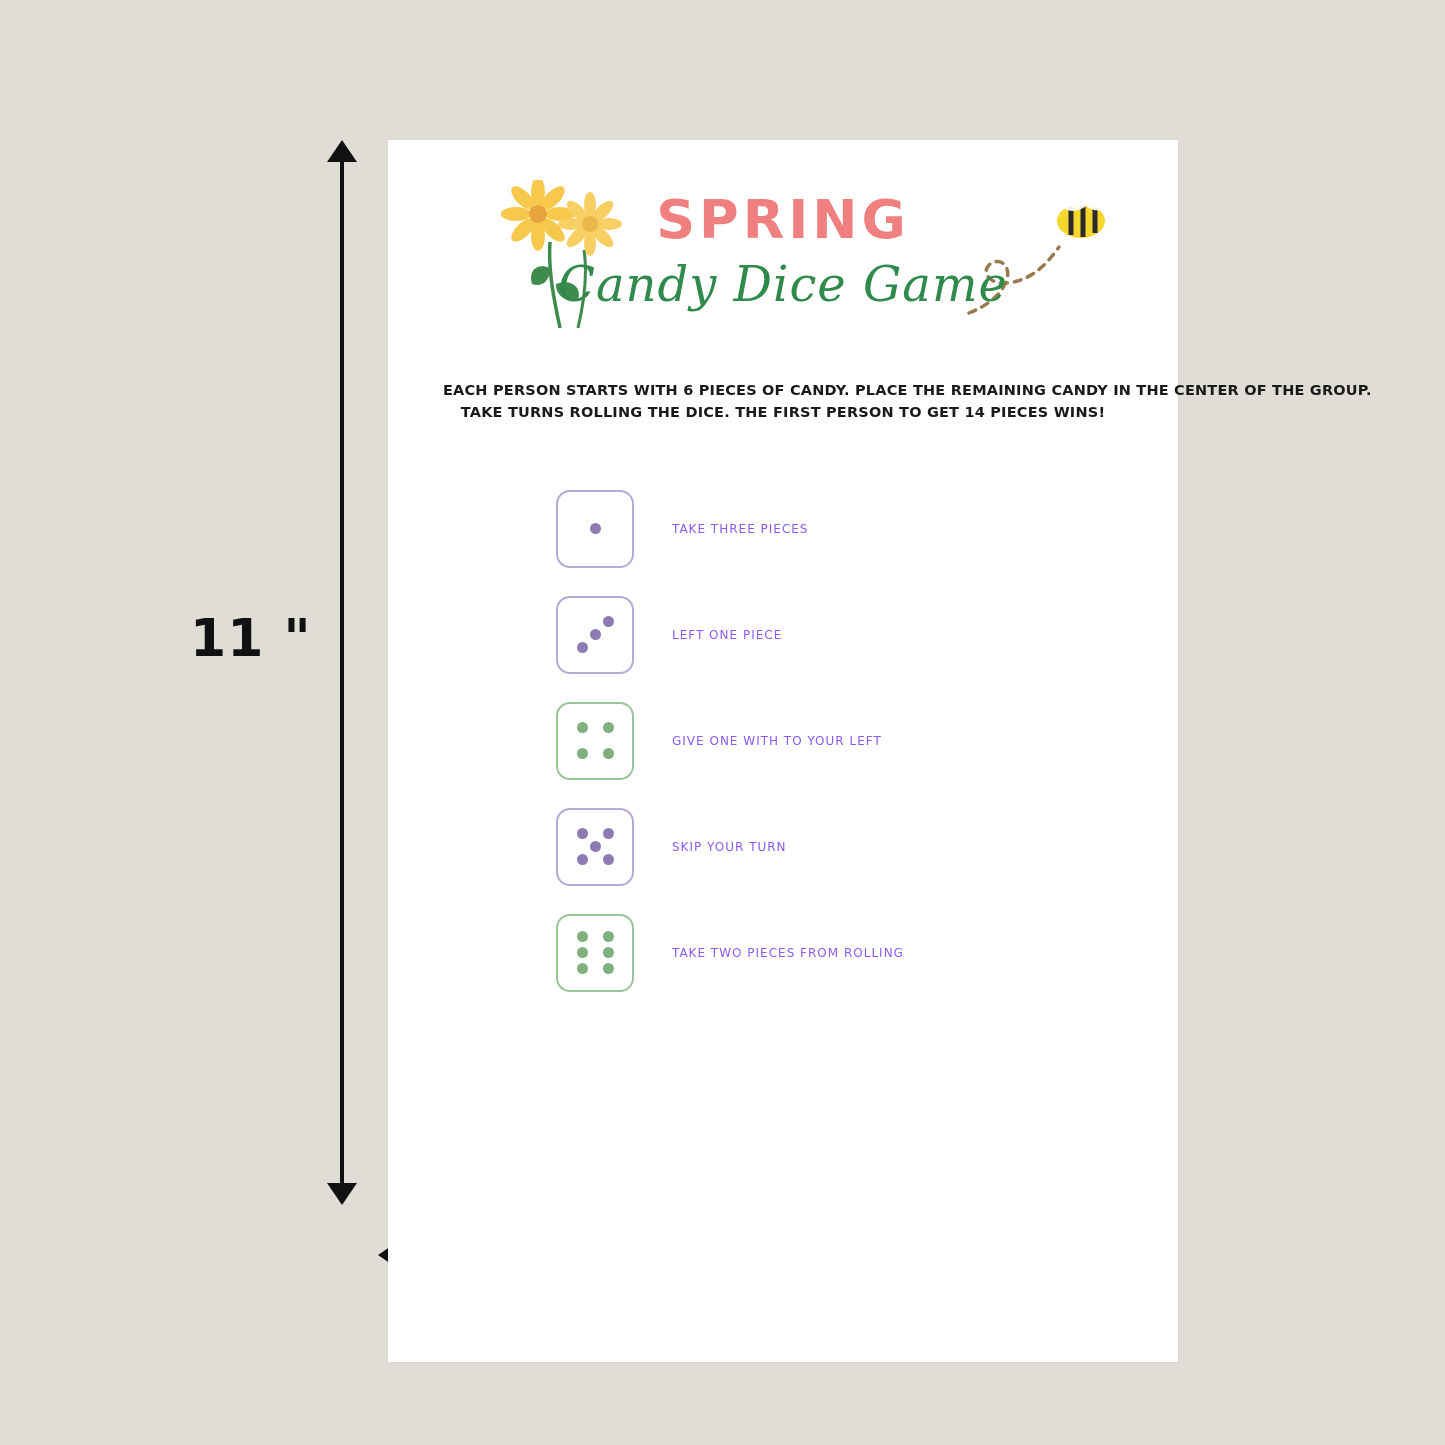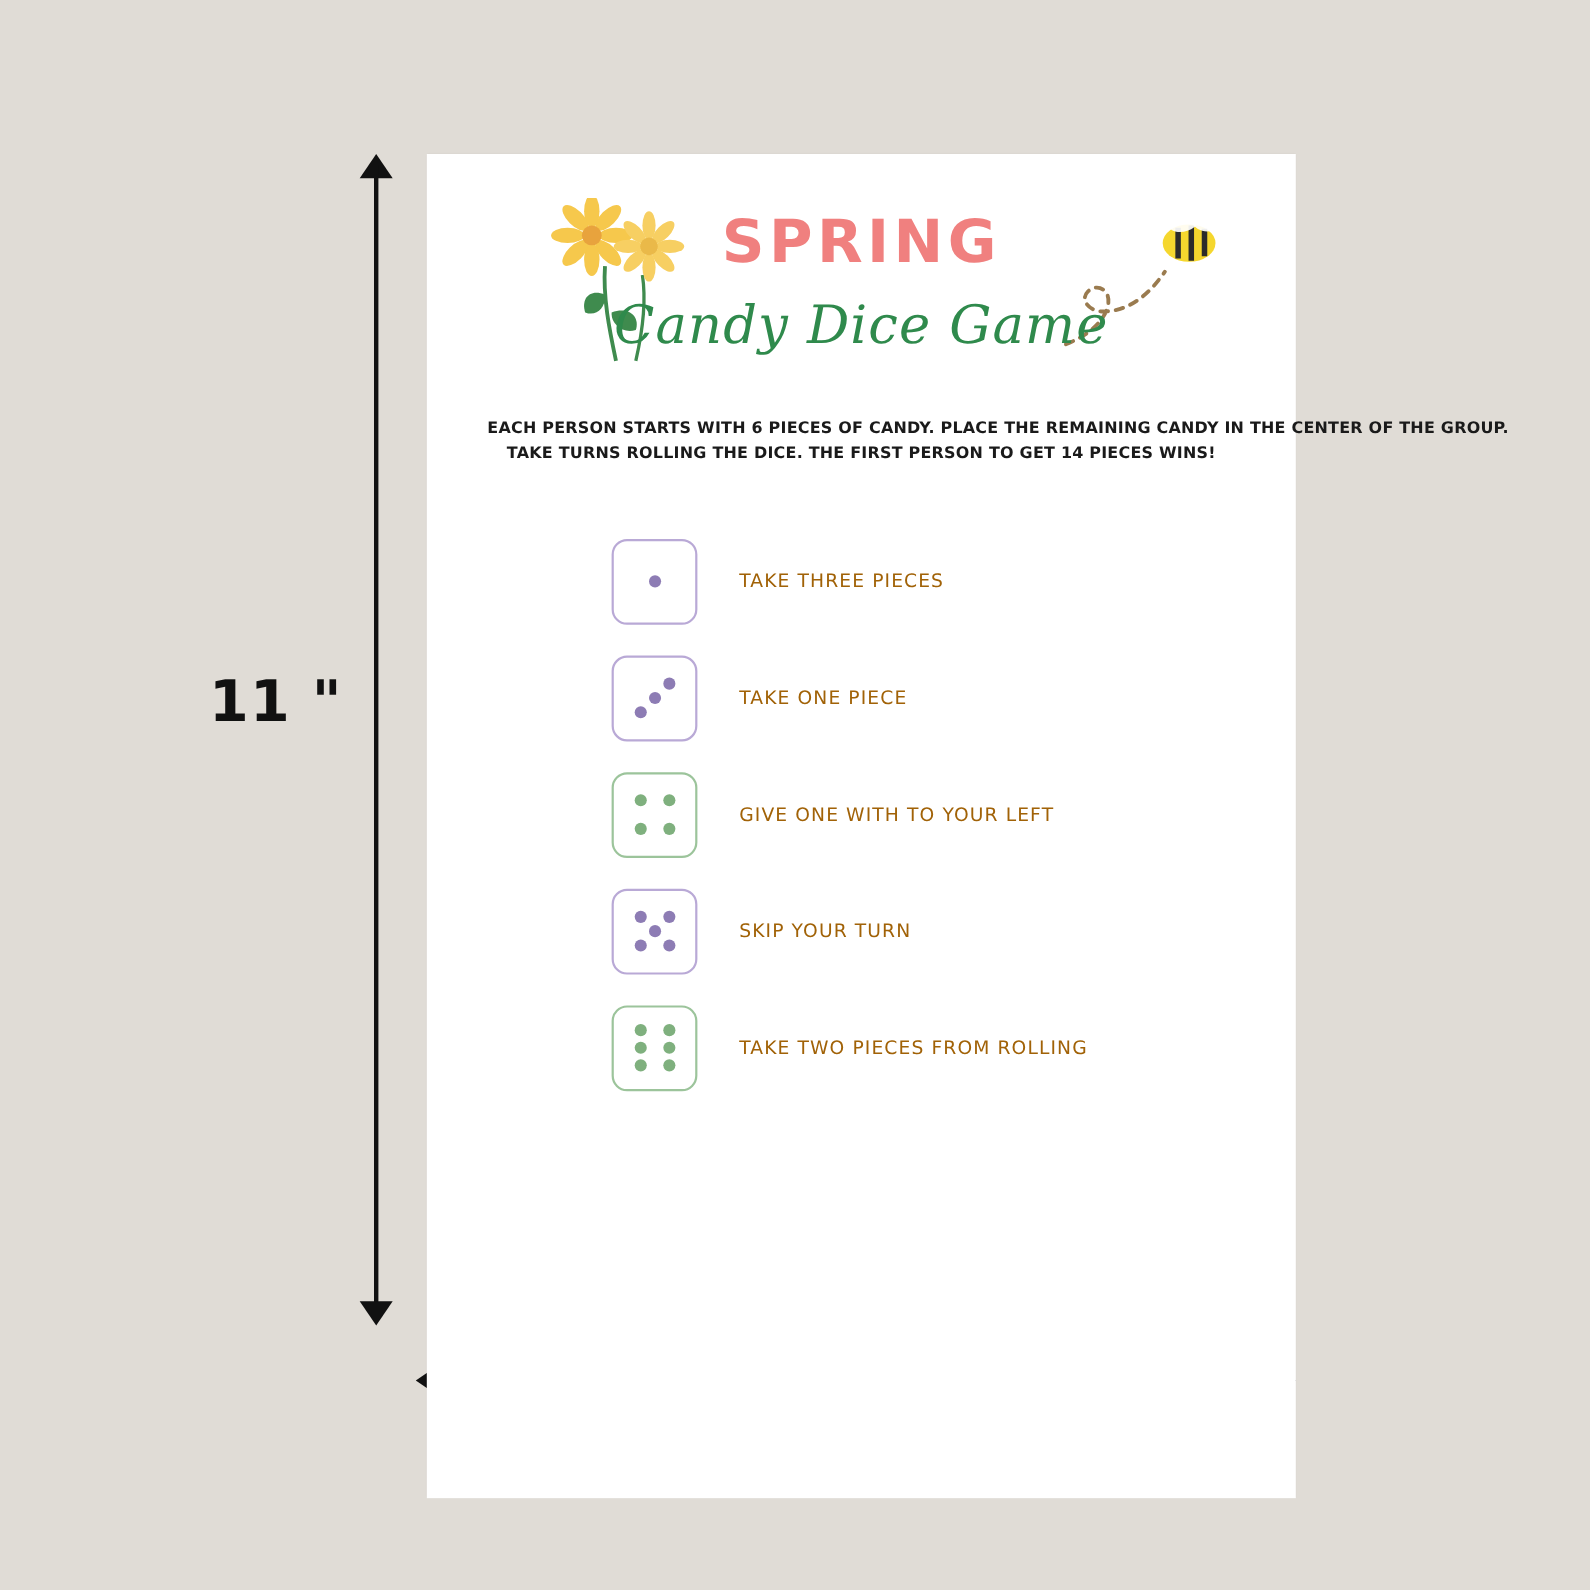--- a/index.html
+++ b/index.html
@@ -134,21 +134,21 @@
     font-family: "DejaVu Sans", sans-serif;
     font-size: 54px;
     font-weight: 700;
     letter-spacing: 4px;
     color: #f0807f;
   }
   .title-script {
     position: absolute;
     left: 0;
     right: 0;
-    top: 128px;
+    top: 116px;
     text-align: center;
     font-family: "DejaVu Serif", serif;
     font-style: italic;
     font-size: 48px;
     color: #2f8a4c;
     letter-spacing: 1px;
   }
 
   .instructions {
     margin: 10px 55px 0 55px;
@@ -186,24 +186,24 @@
     width: 11px;
     height: 11px;
     border-radius: 50%;
   }
   .pip.purple { background: #8d7cb4; }
   .pip.green  { background: #7fb07e; }
 
   .rule-text {
     margin-left: 38px;
     font-family: "DejaVu Sans", sans-serif;
-    font-size: 17px;
+    font-size: 12px;
     font-weight: 500;
     letter-spacing: 1px;
-    color: #a16207;
+    color: #8b5cf6;
     white-space: nowrap;
   }
 </style>
 </head>
 <body>
 
 <div class="dim-vertical">
   <div class="arrow-up"></div>
   <div class="line"></div>
   <div class="arrow-down"></div>
@@ -281,21 +281,21 @@
           <div class="pip purple" style="left: 31.5px; top: 31.5px;"></div>
         </div>
         <div class="rule-text">TAKE THREE PIECES</div>
       </div>
       <div class="rule-row">
         <div class="die purple">
           <div class="pip purple" style="left: 18.5px; top: 44.5px;"></div>
           <div class="pip purple" style="left: 31.5px; top: 31.5px;"></div>
           <div class="pip purple" style="left: 44.5px; top: 18.5px;"></div>
         </div>
-        <div class="rule-text">TAKE ONE PIECE</div>
+        <div class="rule-text">LEFT ONE PIECE</div>
       </div>
       <div class="rule-row">
         <div class="die green">
           <div class="pip green" style="left: 18.5px; top: 18.5px;"></div>
           <div class="pip green" style="left: 44.5px; top: 18.5px;"></div>
           <div class="pip green" style="left: 18.5px; top: 44.5px;"></div>
           <div class="pip green" style="left: 44.5px; top: 44.5px;"></div>
         </div>
         <div class="rule-text">GIVE ONE WITH TO YOUR LEFT</div>
       </div>

